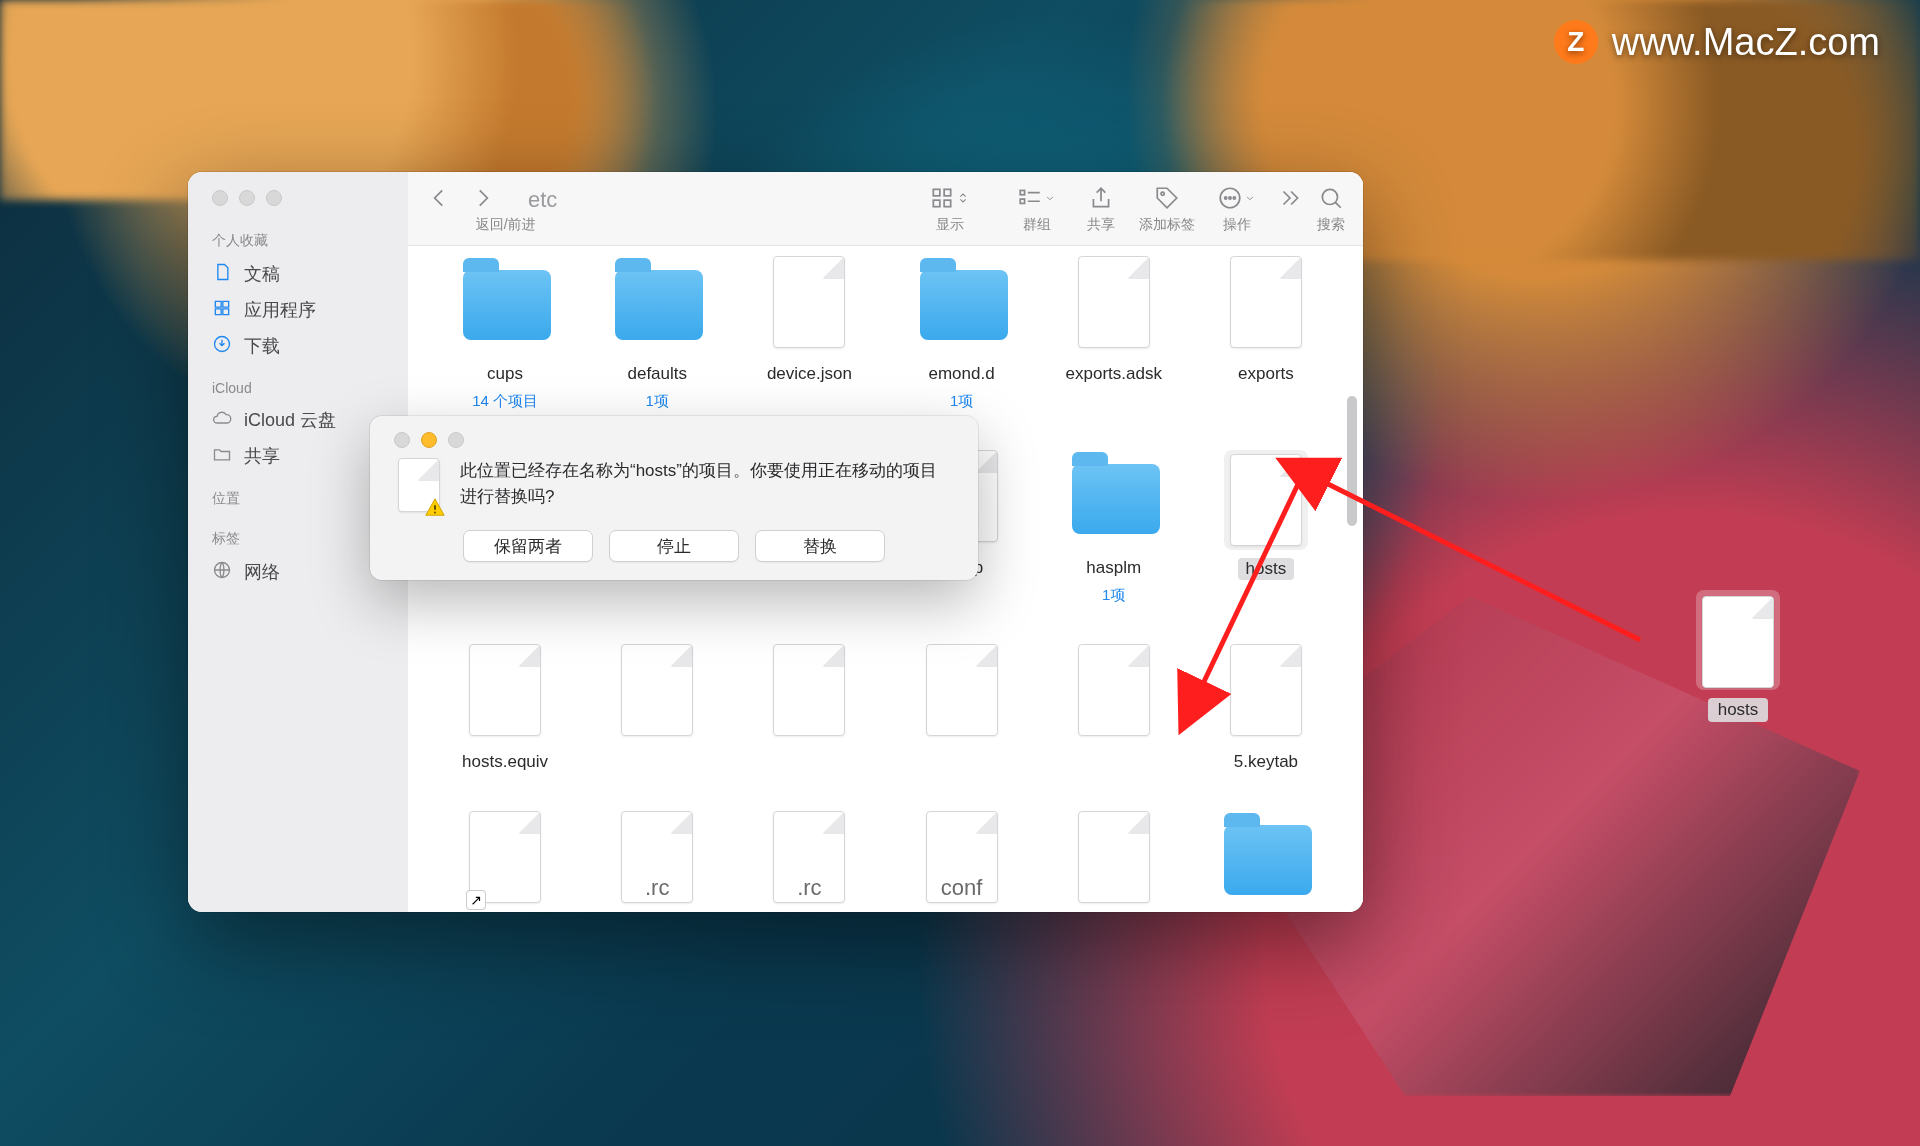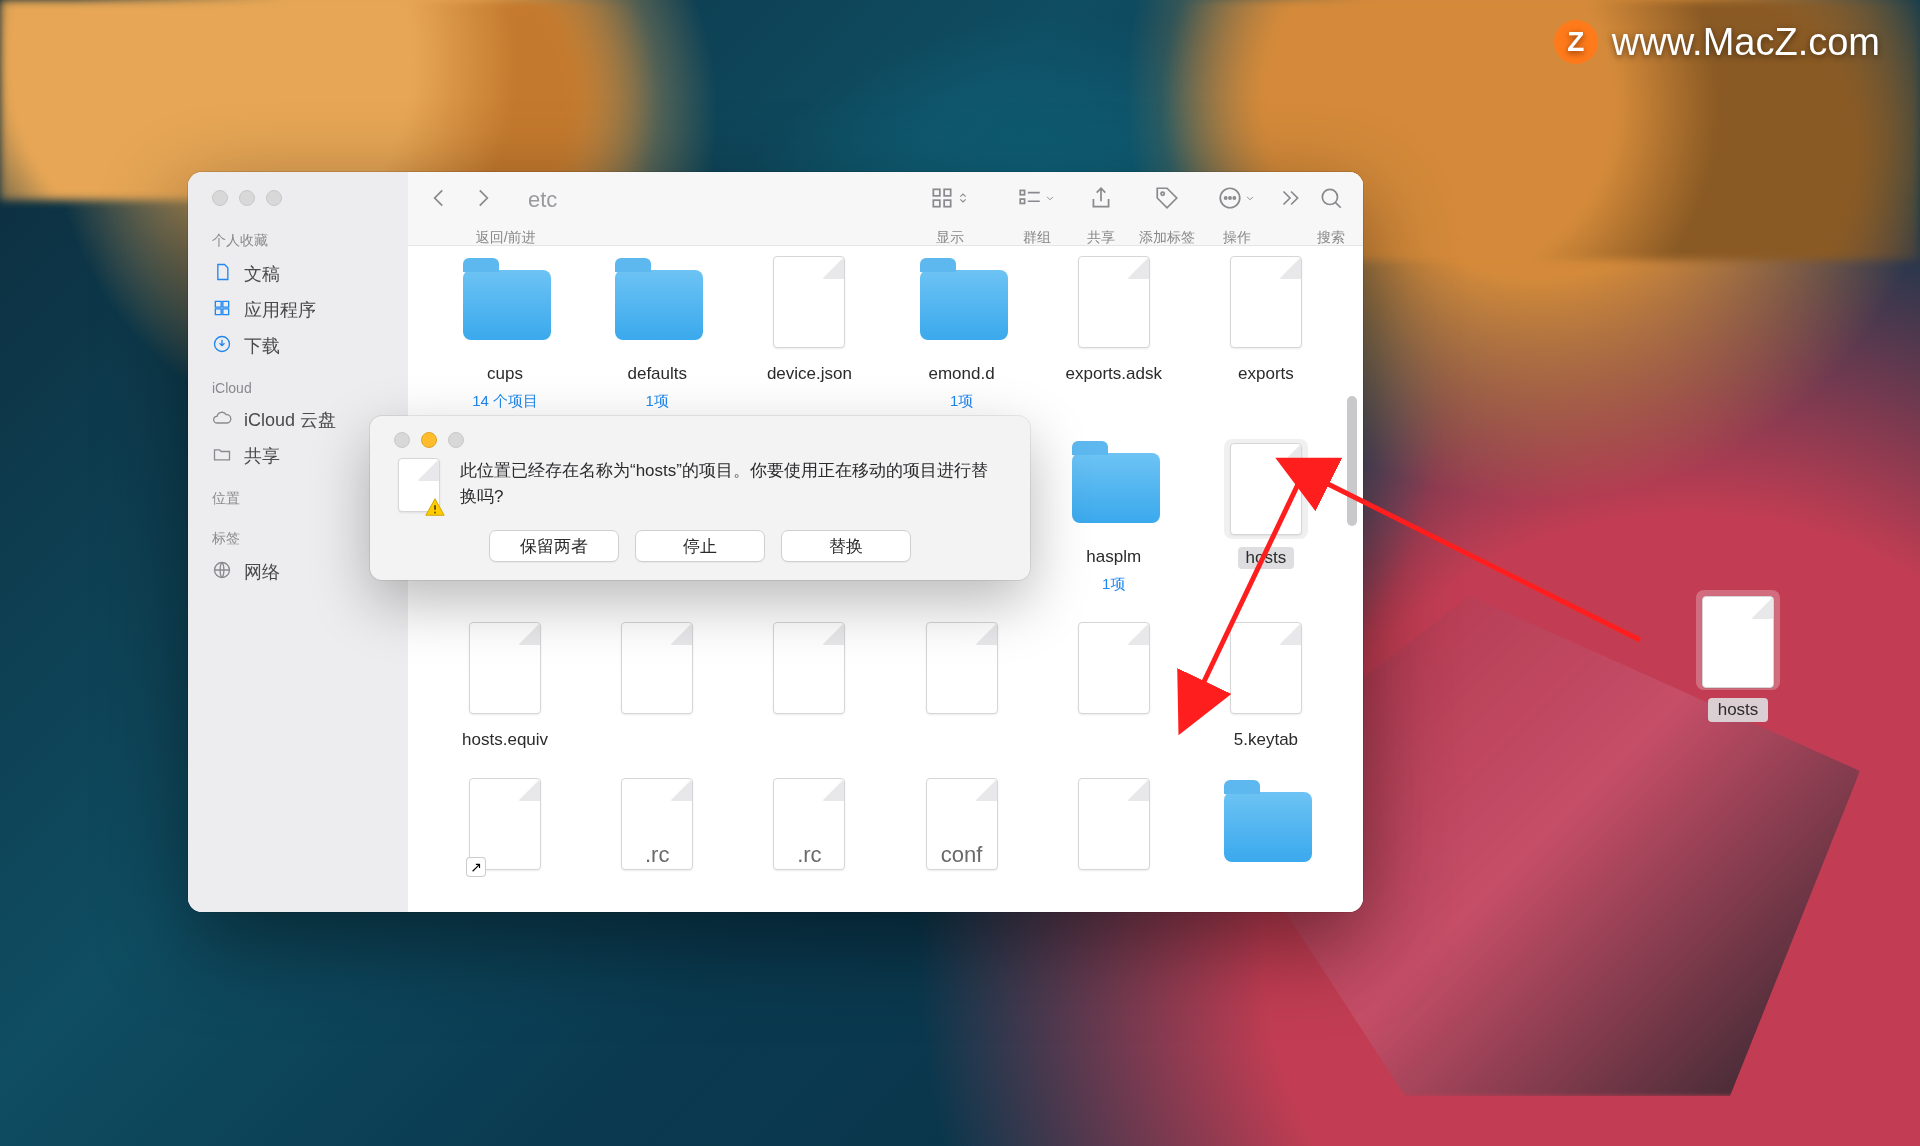--- a/index.html
+++ b/index.html
@@ -25,48 +25,48 @@
 .sidebar{width:220px;background:rgba(236,236,238,.92);backdrop-filter:blur(20px);padding:18px 0 0 0;color:#555}
 .traffic{display:flex;gap:11px;padding:0 0 10px 24px}
 .traffic span{width:16px;height:16px;border-radius:50%;background:#d8d8d8;border:1px solid #c8c8c8}
 .section-title{font-size:14px;color:#8a8a8e;padding:16px 24px 6px}
 .side-item{display:flex;align-items:flex-start;gap:12px;padding:6px 24px;font-size:18px;color:#4a4a4c;cursor:default}
 .side-item svg{width:20px;height:20px;stroke:#1e87f0;fill:none;stroke-width:1.6}
 .side-item.dim svg{stroke:#8a8a8e}
 
 .main{flex:1;display:flex;flex-direction:column;background:#fff;position:relative}
 .toolbar{height:74px;display:flex;align-items:flex-start;padding:10px 18px 0;gap:0;border-bottom:1px solid #e5e5e7;background:#f7f7f8}
-.tb-group{display:flex;flex-direction:column;align-items:center;gap:15px;color:#888;font-size:14px}
+.tb-group{display:flex;flex-direction:column;align-items:center;gap:2px;color:#888;font-size:14px}
 .tb-icons{display:flex;align-items:center;height:32px;color:#8a8a8e}
 .tb-icons svg{width:26px;height:26px;stroke:#8a8a8e;fill:none;stroke-width:1.6}
 .tb-title{font-size:22px;color:#9a9a9e;font-weight:500;padding:4px 14px 0}
 .nav-chev{display:flex;gap:18px;padding-right:14px}
 .spacer{flex:1}
 
 .content{flex:1;overflow:auto;position:relative}
-.grid{display:grid;grid-template-columns:repeat(6,1fr);gap:28px 10px;padding:10px 26px 30px}
+.grid{display:grid;grid-template-columns:repeat(6,1fr);gap:39px 10px;padding:10px 26px 30px}
 .item{display:flex;flex-direction:column;align-items:center;gap:8px;text-align:center;cursor:default}
 .thumb{width:84px;height:100px;position:relative}
 .file-ico{width:72px;height:92px;background:#fff;border:1px solid #d6d6d8;border-radius:4px;position:relative;margin:0 auto;box-shadow:0 1px 2px rgba(0,0,0,.08)}
 .file-ico::after{content:"";position:absolute;top:0;right:0;width:22px;height:22px;background:linear-gradient(135deg,transparent 49%,#e8e8ea 51%);border-bottom-left-radius:3px}
 .folder-ico{width:88px;height:70px;margin:14px auto 0;border-radius:8px;position:relative;background:linear-gradient(#fff,#fff)}
 .folder-ico.blue{background:linear-gradient(#6dc3f4,#3aa9ed)}
 .folder-ico.blue::before{content:"";position:absolute;top:-12px;left:0;width:36px;height:14px;background:#5db8ef;border-radius:6px 6px 0 0}
 .label{font-size:17px;color:#2b2b2d}
 .label.sel{background:#dedee0;border-radius:4px;padding:1px 8px}
 .sub{font-size:15px;color:#1e87f0}
 .item.selected .thumb{background:rgba(0,0,0,.06);border-radius:8px;padding:4px}
 .overlay-ext{position:absolute;bottom:10px;left:50%;transform:translateX(-50%);font-size:22px;color:#6a6a6c}
 .alias-badge{position:absolute;left:4px;bottom:2px;width:18px;height:18px;background:#fff;border-radius:3px;display:flex;align-items:center;justify-content:center;font-size:14px;box-shadow:0 0 0 1px #ccc}
 
 
 .scroll-pill{position:absolute;right:6px;top:150px;width:10px;height:130px;background:#c9c9cc;border-radius:6px}
 
 
-.sheet{position:absolute;left:370px;top:416px;width:660px;background:#f3f3f4;border-radius:12px;box-shadow:0 22px 60px rgba(0,0,0,.28),0 0 0 1px rgba(0,0,0,.08);padding:16px 22px 18px}
+.sheet{position:absolute;left:370px;top:416px;width:608px;background:#f3f3f4;border-radius:12px;box-shadow:0 22px 60px rgba(0,0,0,.28),0 0 0 1px rgba(0,0,0,.08);padding:16px 22px 18px}
 .sheet .traffic{padding:0 0 10px 2px}
 .sheet .traffic .y{background:#ffbd2e;border-color:#e0a322}
 .sheet-body{display:flex;gap:18px;padding:0 4px 16px}
 .sheet-icon{position:relative;width:46px;height:56px}
 .sheet-icon .file-ico{width:42px;height:54px}
 .warn{position:absolute;right:-4px;bottom:-4px;width:22px;height:22px}
 .warn svg{width:22px;height:22px}
 .sheet-text{flex:1;font-size:17px;color:#2b2b2d;line-height:1.5}
 .sheet-buttons{display:flex;gap:16px;justify-content:center}
 .btn{min-width:130px;height:32px;border-radius:7px;background:#fff;border:1px solid #d0d0d2;font-size:17px;color:#2b2b2d;display:flex;align-items:center;justify-content:center;box-shadow:0 1px 1px rgba(0,0,0,.05);cursor:default}

